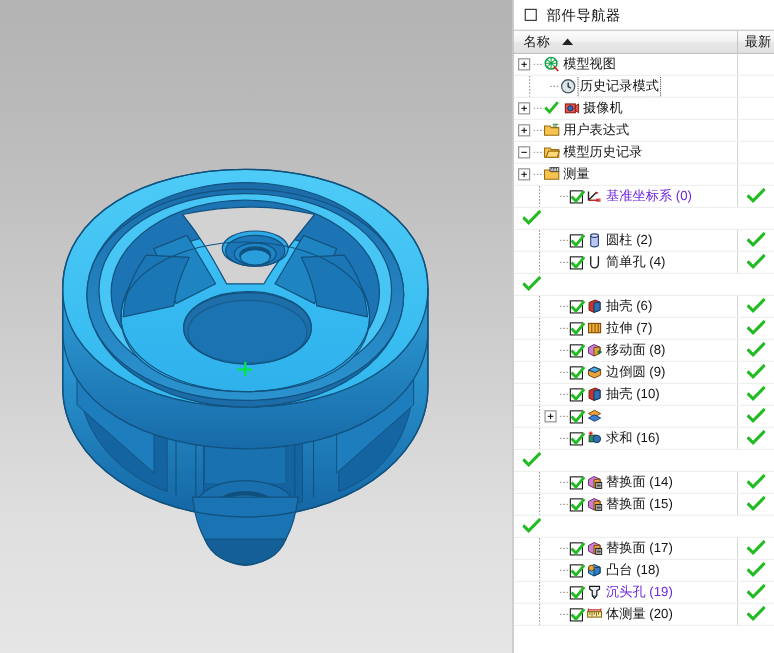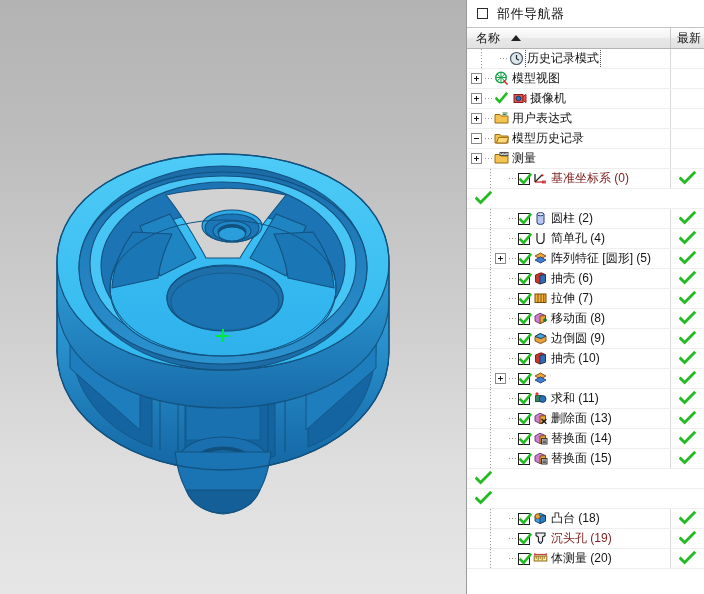--- a/index.html
+++ b/index.html
@@ -112,21 +112,21 @@
     background-size:3px 1px; }
   .cb {
     width:12px; height:12px; flex:0 0 12px; margin-right:3px;
     border:1.3px solid #1b1b1b; background:#fff;
     position:relative;
   }
   .cb svg { position:absolute; left:0px; top:-1px; }
   .icon { width:15px; height:15px; flex:0 0 15px; margin-right:3px;
     display:flex; align-items:center; justify-content:center; }
   .lbl { font-size:12px; color:#141414; }
-  .lbl.dim { color:#7f1d1d; }
+  .lbl.dim { color:#6d28d9; }
   .lbl.bold { font-weight:normal; }
   .chk-status svg { display:block; }
 </style>
 </head>
 <body>
 
 <div id="app">
 
   <div id="viewport">
     <svg id="model-svg" viewBox="0 0 466 594">
@@ -292,49 +292,49 @@
       <div class="ch-name">
         <span>名称</span>
         <span class="sort-arrow"></span>
       </div>
       <div class="ch-status">
         <span>最新</span>
       </div>
     </div>
 
     <div id="tree">
-        <div class="row sel-dotted">
-          <div class="name-cell">
-            <span style="flex: 0 0 9px;"></span>
-            <span class="guide"></span>
-            <span class="expander-spacer"></span>
-            <span class="dash"></span>
-            <span class="icon">
-              <svg width="15" height="15" viewBox="0 0 15 15">
-                <circle cx="7.5" cy="7.5" r="6" fill="#dfe6ea" stroke="#4a5a66" stroke-width="1.2"></circle>
-                <path d="M7.5 4 V7.7 L10 9.2" stroke="#1c2b36" stroke-width="1.2" fill="none"></path>
-              </svg>
-            </span>
-            <span class="lbl">历史记录模式</span>
-          </div>
-          <div class="status-cell"></div>
-        </div>
         <div class="row">
           <div class="name-cell">
             <span style="flex: 0 0 4px;"></span>
             <span class="expander plus"></span>
             <span class="dash"></span>
             <span class="icon">
               <svg width="15" height="15" viewBox="0 0 15 15">
                 <circle cx="7" cy="6.5" r="5.3" fill="none" stroke="#16a34a" stroke-width="1.4"></circle>
                 <path d="M2 6.5 H12.3 M7 1.2 V11.8 M3 3 L11 10 M11 3 L3 10" stroke="#16a34a" stroke-width="1"></path>
                 <path d="M9.5 9.5 L13.5 13.5" stroke="#dc2626" stroke-width="1.6"></path>
               </svg>
             </span>
             <span class="lbl">模型视图</span>
+          </div>
+          <div class="status-cell"></div>
+        </div>
+        <div class="row sel-dotted">
+          <div class="name-cell">
+            <span style="flex: 0 0 9px;"></span>
+            <span class="guide"></span>
+            <span class="expander-spacer"></span>
+            <span class="dash"></span>
+            <span class="icon">
+              <svg width="15" height="15" viewBox="0 0 15 15">
+                <circle cx="7.5" cy="7.5" r="6" fill="#dfe6ea" stroke="#4a5a66" stroke-width="1.2"></circle>
+                <path d="M7.5 4 V7.7 L10 9.2" stroke="#1c2b36" stroke-width="1.2" fill="none"></path>
+              </svg>
+            </span>
+            <span class="lbl">历史记录模式</span>
           </div>
           <div class="status-cell"></div>
         </div>
         <div class="row">
           <div class="name-cell">
             <span style="flex: 0 0 4px;"></span>
             <span class="expander plus"></span>
             <span class="dash"></span>
             <span class="icon">
               <svg width="13" height="13" viewBox="0 0 13 13">
@@ -484,38 +484,20 @@
           </div>
           <div class="status-cell">
             <span class="chk-status">
               <svg width="17" height="15" viewBox="0 0 17 15">
                 <path d="M1.6 7.6 L5.6 11.6 L15.2 1.8" fill="none" stroke="#22bb22" stroke-width="2.8" stroke-linecap="square"></path>
               </svg>
             </span>
           </div>
         </div>
         <div class="row">
-          <div class="name-cell">
-            <span style="flex: 0 0 18px;"></span>
-            <span class="guide"></span>
-            <span class="expander plus"></span>
-            <span class="dash"></span>
-            <span class="cb">
-              <svg width="13" height="13" viewBox="0 0 13 13">
-                <path d="M1.5 6.6 L4.6 9.8 L11.3 1.8" fill="none" stroke="#22bb22" stroke-width="2.6" stroke-linecap="square"></path>
-              </svg>
-            </span>
-            <span class="icon">
-              <svg width="15" height="15" viewBox="0 0 15 15">
-                <path d="M7.5 2 L13 5 L7.5 8 L2 5 Z" fill="#f2a43a" stroke="#7c4a08" stroke-width=".9"></path>
-                <path d="M7.5 6 L13 9 L7.5 12 L2 9 Z" fill="#3f7fd4" stroke="#1b3f76" stroke-width=".9"></path>
-              </svg>
-            </span>
-            <span class="lbl">阵列特征 [圆形] (5)</span>
-          </div>
           <div class="status-cell">
             <span class="chk-status">
               <svg width="17" height="15" viewBox="0 0 17 15">
                 <path d="M1.6 7.6 L5.6 11.6 L15.2 1.8" fill="none" stroke="#22bb22" stroke-width="2.8" stroke-linecap="square"></path>
               </svg>
             </span>
           </div>
         </div>
         <div class="row">
           <div class="name-cell">
@@ -690,50 +672,31 @@
                 <path d="M1.5 6.6 L4.6 9.8 L11.3 1.8" fill="none" stroke="#22bb22" stroke-width="2.6" stroke-linecap="square"></path>
               </svg>
             </span>
             <span class="icon">
               <svg width="15" height="15" viewBox="0 0 15 15">
                 <rect x="2.6" y="4.6" width="6" height="6" fill="#2e8f5e" stroke="#14452e" stroke-width=".9"></rect>
                 <circle cx="9.6" cy="8" r="3.4" fill="#2f6fb5" stroke="#14375f" stroke-width=".9"></circle>
                 <path d="M4 1.2 v3.4 M2.3 2.9 h3.4" stroke="#d22" stroke-width="1.3"></path>
               </svg>
             </span>
-            <span class="lbl">求和 (11)</span>
-          </div>
-          <div class="status-cell">
-            <span class="chk-status">
-              <svg width="17" height="15" viewBox="0 0 17 15">
-                <path d="M1.6 7.6 L5.6 11.6 L15.2 1.8" fill="none" stroke="#22bb22" stroke-width="2.8" stroke-linecap="square"></path>
-              </svg>
-            </span>
-          </div>
-        </div>
-        <div class="row">
-          <div class="name-cell">
-            <span style="flex: 0 0 18px;"></span>
-            <span class="guide"></span>
-            <span class="expander-spacer"></span>
-            <span class="dash"></span>
-            <span class="cb">
-              <svg width="13" height="13" viewBox="0 0 13 13">
-                <path d="M1.5 6.6 L4.6 9.8 L11.3 1.8" fill="none" stroke="#22bb22" stroke-width="2.6" stroke-linecap="square"></path>
-              </svg>
-            </span>
-            <span class="icon">
-              <svg width="15" height="15" viewBox="0 0 15 15">
-                <path d="M2 5 L7 2.2 L12.5 4.6 L12.5 10 L7 12.6 L2 10 Z" fill="#cf7fd2" stroke="#6a2e6e" stroke-width=".9"></path>
-                <path d="M7 5 L12.5 4.6 L12.5 10 L7 12.6 Z" fill="#e8a23d" stroke="#7c4a08" stroke-width=".9"></path>
-                <path d="M8.6 8 L13.4 12.8 M13.4 8 L8.6 12.8" stroke="#1b1b1b" stroke-width="1.4"></path>
-              </svg>
-            </span>
-            <span class="lbl">删除面 (13)</span>
-          </div>
+            <span class="lbl">求和 (16)</span>
+          </div>
+          <div class="status-cell">
+            <span class="chk-status">
+              <svg width="17" height="15" viewBox="0 0 17 15">
+                <path d="M1.6 7.6 L5.6 11.6 L15.2 1.8" fill="none" stroke="#22bb22" stroke-width="2.8" stroke-linecap="square"></path>
+              </svg>
+            </span>
+          </div>
+        </div>
+        <div class="row">
           <div class="status-cell">
             <span class="chk-status">
               <svg width="17" height="15" viewBox="0 0 17 15">
                 <path d="M1.6 7.6 L5.6 11.6 L15.2 1.8" fill="none" stroke="#22bb22" stroke-width="2.8" stroke-linecap="square"></path>
               </svg>
             </span>
           </div>
         </div>
         <div class="row">
           <div class="name-cell">
@@ -796,20 +759,40 @@
         <div class="row">
           <div class="status-cell">
             <span class="chk-status">
               <svg width="17" height="15" viewBox="0 0 17 15">
                 <path d="M1.6 7.6 L5.6 11.6 L15.2 1.8" fill="none" stroke="#22bb22" stroke-width="2.8" stroke-linecap="square"></path>
               </svg>
             </span>
           </div>
         </div>
         <div class="row">
+          <div class="name-cell">
+            <span style="flex: 0 0 18px;"></span>
+            <span class="guide"></span>
+            <span class="expander-spacer"></span>
+            <span class="dash"></span>
+            <span class="cb">
+              <svg width="13" height="13" viewBox="0 0 13 13">
+                <path d="M1.5 6.6 L4.6 9.8 L11.3 1.8" fill="none" stroke="#22bb22" stroke-width="2.6" stroke-linecap="square"></path>
+              </svg>
+            </span>
+            <span class="icon">
+              <svg width="15" height="15" viewBox="0 0 15 15">
+                <path d="M2 5 L7 2.2 L12.5 4.6 L12.5 10 L7 12.6 L2 10 Z" fill="#cf7fd2" stroke="#6a2e6e" stroke-width=".9"></path>
+                <path d="M7 5 L12.5 4.6 L12.5 10 L7 12.6 Z" fill="#e8a23d" stroke="#7c4a08" stroke-width=".9"></path>
+                <rect x="8.6" y="7.6" width="5.4" height="5.4" fill="#fff" stroke="#1b1b1b" stroke-width=".9"></rect>
+                <path d="M9.4 9 h3.8 M9.4 10.3 h3.8 M9.4 11.6 h3.8" stroke="#1b1b1b" stroke-width=".8"></path>
+              </svg>
+            </span>
+            <span class="lbl">替换面 (17)</span>
+          </div>
           <div class="status-cell">
             <span class="chk-status">
               <svg width="17" height="15" viewBox="0 0 17 15">
                 <path d="M1.6 7.6 L5.6 11.6 L15.2 1.8" fill="none" stroke="#22bb22" stroke-width="2.8" stroke-linecap="square"></path>
               </svg>
             </span>
           </div>
         </div>
         <div class="row">
           <div class="name-cell">

